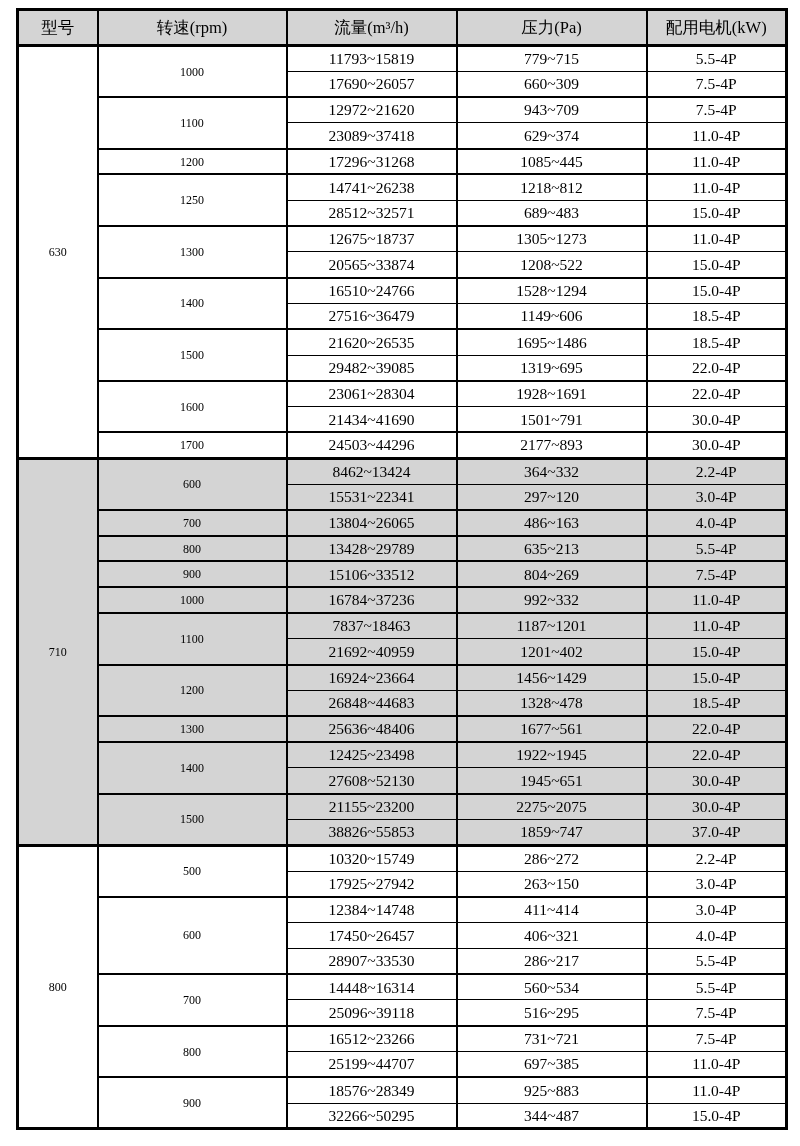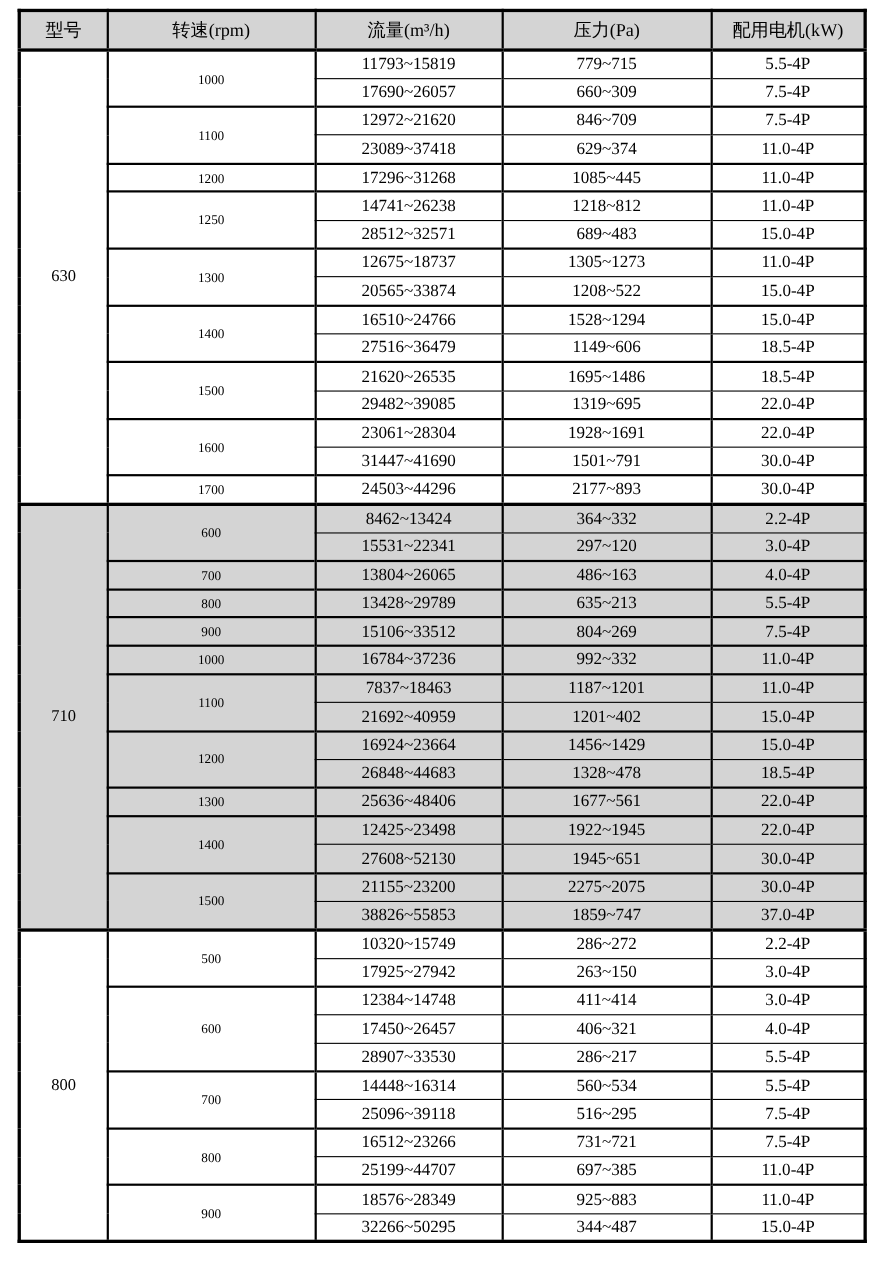--- a/index.html
+++ b/index.html
@@ -33,21 +33,21 @@
     font-size:15.5px;line-height:1;
     padding:0;
     border:1px solid var(--border);
     border-left-width:2px;border-right-width:2px;
     background:#ffffff;
   }
   table.spec tbody tr{height:25.8px;}
   table.spec tr.rpm-start td{border-top-width:2px;}
   table.spec tr.group-start td{border-top-width:3px;}
   table.spec tr.shaded td{background:var(--shaded-bg);}
-  table.spec td.model-cell{font-size:15px;font-family:Liberation Serif, serif;}
+  table.spec td.model-cell{font-size:12px;font-family:Liberation Serif, serif;}
   table.spec td.rpm-cell{font-size:12px;}
 </style>
 </head>
 <body>
 
 <div class="page">
   <table class="spec">
     <colgroup>
       <col style="width:80px">
       <col style="width:189px">
@@ -73,21 +73,21 @@
           <td>5.5-4P</td>
         </tr>
         <tr>
           <td>17690~26057</td>
           <td>660~309</td>
           <td>7.5-4P</td>
         </tr>
         <tr class="rpm-start">
           <td rowspan="2" class="rpm-cell">1100</td>
           <td>12972~21620</td>
-          <td>846~709</td>
+          <td>943~709</td>
           <td>7.5-4P</td>
         </tr>
         <tr>
           <td>23089~37418</td>
           <td>629~374</td>
           <td>11.0-4P</td>
         </tr>
         <tr class="rpm-start">
           <td rowspan="1" class="rpm-cell">1200</td>
           <td>17296~31268</td>
@@ -138,21 +138,21 @@
           <td>1319~695</td>
           <td>22.0-4P</td>
         </tr>
         <tr class="rpm-start">
           <td rowspan="2" class="rpm-cell">1600</td>
           <td>23061~28304</td>
           <td>1928~1691</td>
           <td>22.0-4P</td>
         </tr>
         <tr>
-          <td>31447~41690</td>
+          <td>21434~41690</td>
           <td>1501~791</td>
           <td>30.0-4P</td>
         </tr>
         <tr class="rpm-start">
           <td rowspan="1" class="rpm-cell">1700</td>
           <td>24503~44296</td>
           <td>2177~893</td>
           <td>30.0-4P</td>
         </tr>
         <tr class="shaded rpm-start group-start">

